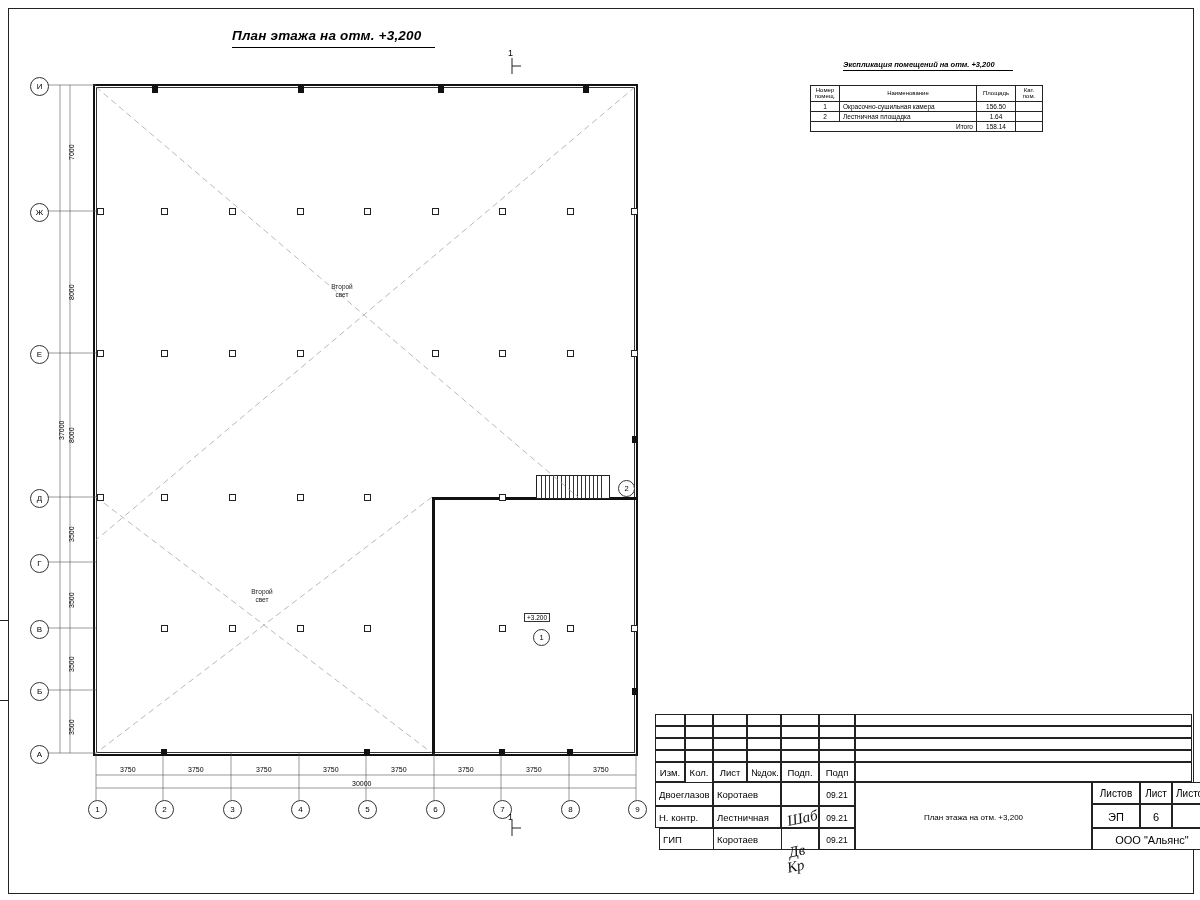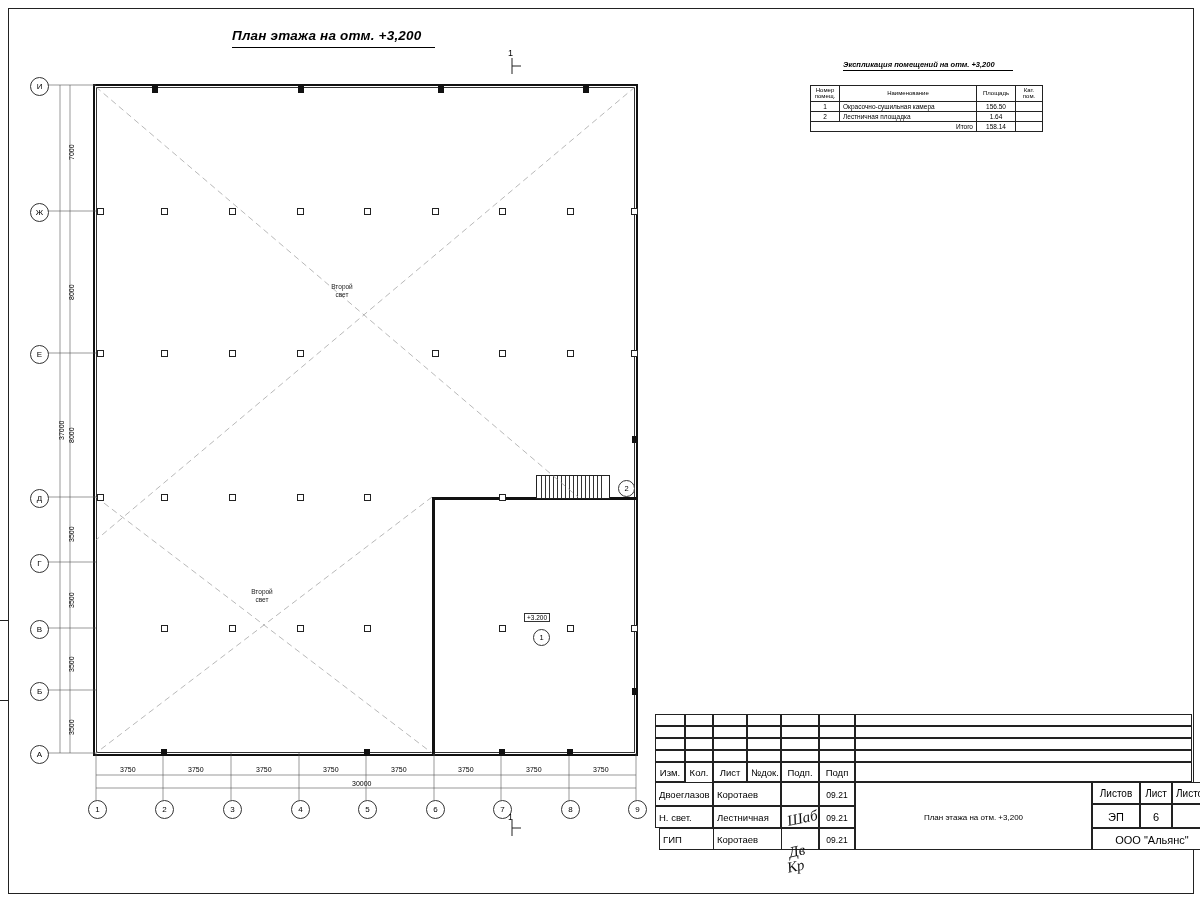--- a/index.html
+++ b/index.html
@@ -315,21 +315,21 @@
     <div class="cell c" style="left:92px;top:48px;width:34px;height:20px;line-height:18px">№док.</div>
     <div class="cell c" style="left:126px;top:48px;width:38px;height:20px;line-height:18px">Подп.</div>
     <div class="cell c" style="left:164px;top:48px;width:36px;height:20px;line-height:18px">Подп</div>
     <div class="cell" style="left:200px;top:48px;width:337px;height:20px"></div>
 
     <div class="cell" style="left:0;top:68px;width:58px;height:24px;line-height:22px">Двоеглазов</div>
     <div class="cell" style="left:58px;top:68px;width:68px;height:24px;line-height:22px">Коротаев</div>
     <div class="cell" style="left:126px;top:68px;width:38px;height:24px"></div>
     <div class="cell c" style="left:164px;top:68px;width:36px;height:24px;line-height:22px;font-size:8.5px">09.21</div>
 
-    <div class="cell" style="left:0;top:92px;width:58px;height:22px;line-height:20px">Н. свет.</div>
+    <div class="cell" style="left:0;top:92px;width:58px;height:22px;line-height:20px">Н. контр.</div>
     <div class="cell" style="left:58px;top:92px;width:68px;height:22px;line-height:20px">Лестничная</div>
     <div class="cell" style="left:126px;top:92px;width:38px;height:22px"></div>
     <div class="cell c" style="left:164px;top:92px;width:36px;height:22px;line-height:20px;font-size:8.5px">09.21</div>
 
     <div class="cell" style="left:4px;top:114px;width:58px;height:22px;line-height:20px">ГИП</div>
     <div class="cell" style="left:58px;top:114px;width:80px;height:22px;line-height:20px">Коротаев</div>
     <div class="cell" style="left:126px;top:114px;width:38px;height:22px"></div>
     <div class="cell c" style="left:164px;top:114px;width:36px;height:22px;line-height:20px;font-size:8.5px">09.21</div>
 
     <div class="cell c" style="left:200px;top:68px;width:237px;height:68px;line-height:68px;font-size:8px">План этажа на отм. +3,200</div>

